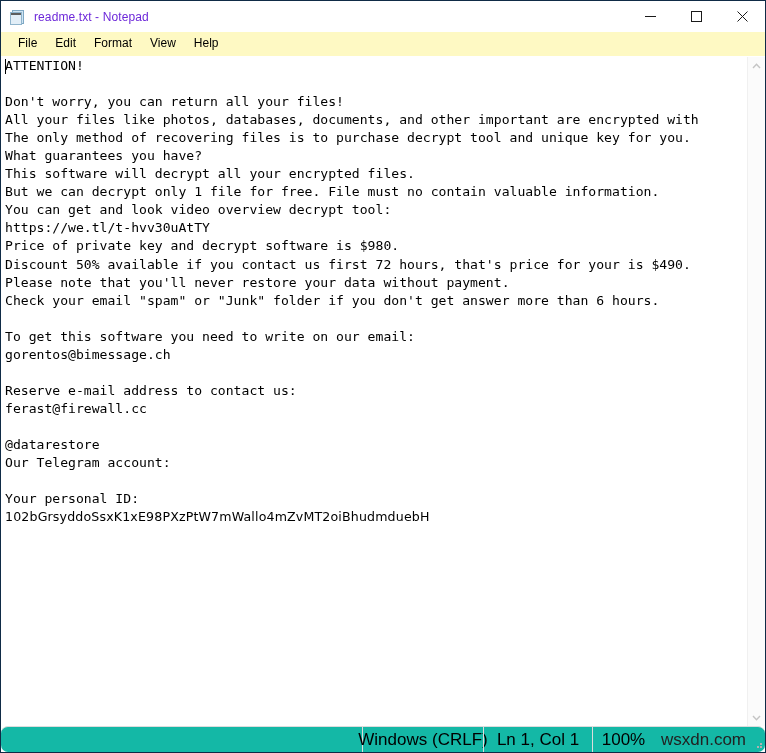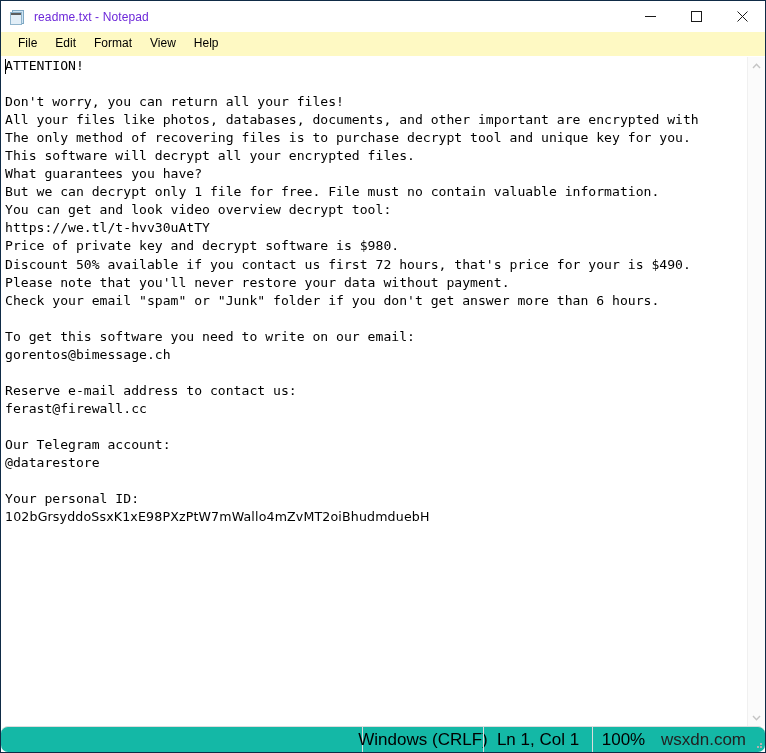--- a/index.html
+++ b/index.html
@@ -249,38 +249,38 @@
 
   <div id="editor-wrap">
     <div id="textarea">
       <div id="caret"></div>
 
     <div class="tline">ATTENTION!</div>
         <div class="tline">&nbsp;</div>
         <div class="tline">Don't worry, you can return all your files!</div>
         <div class="tline">All your files like photos, databases, documents, and other important are encrypted with</div>
         <div class="tline">The only method of recovering files is to purchase decrypt tool and unique key for you.</div>
+        <div class="tline">What guarantees you have?</div>
         <div class="tline">This software will decrypt all your encrypted files.</div>
-        <div class="tline">What guarantees you have?</div>
         <div class="tline">But we can decrypt only 1 file for free. File must no contain valuable information.</div>
         <div class="tline">You can get and look video overview decrypt tool:</div>
         <div class="tline">https://we.tl/t-hvv30uAtTY</div>
         <div class="tline">Price of private key and decrypt software is $980.</div>
         <div class="tline">Discount 50% available if you contact us first 72 hours, that's price for your is $490.</div>
         <div class="tline">Please note that you'll never restore your data without payment.</div>
         <div class="tline">Check your email "spam" or "Junk" folder if you don't get answer more than 6 hours.</div>
         <div class="tline">&nbsp;</div>
         <div class="tline">To get this software you need to write on our email:</div>
         <div class="tline">gorentos@bimessage.ch</div>
         <div class="tline">&nbsp;</div>
         <div class="tline">Reserve e-mail address to contact us:</div>
         <div class="tline">ferast@firewall.cc</div>
         <div class="tline">&nbsp;</div>
+        <div class="tline">@datarestore</div>
         <div class="tline">Our Telegram account:</div>
-        <div class="tline">@datarestore</div>
         <div class="tline">&nbsp;</div>
         <div class="tline">Your personal ID:</div>
         <div class="tline propfont">102bGrsyddoSsxK1xE98PXzPtW7mWallo4mZvMT2oiBhudmduebH</div>
       </div>
 
     <div id="scrollbar">
       <div class="sb-arrow">
         <svg width="9" height="6" viewBox="0 0 9 6">
           <path d="M1 5 L4.5 1.3 L8 5" fill="none" stroke="#c4c4c4" stroke-width="1.4"></path>
         </svg>

